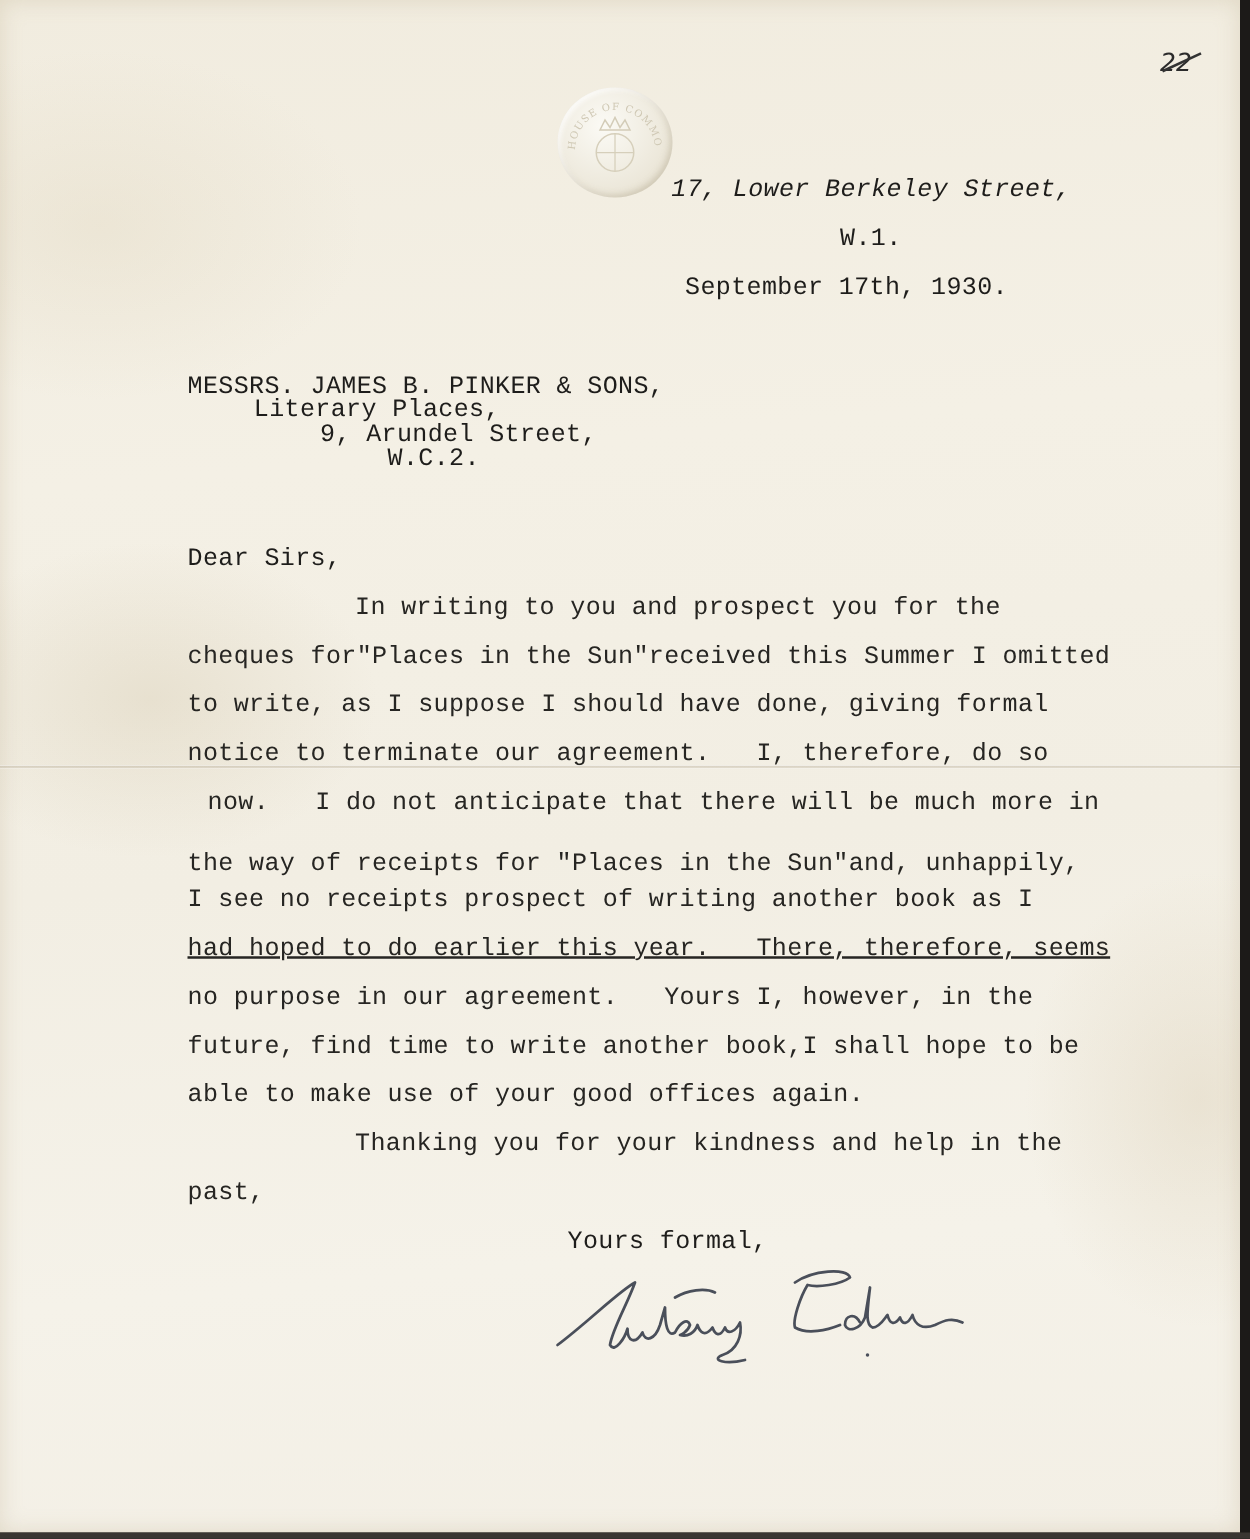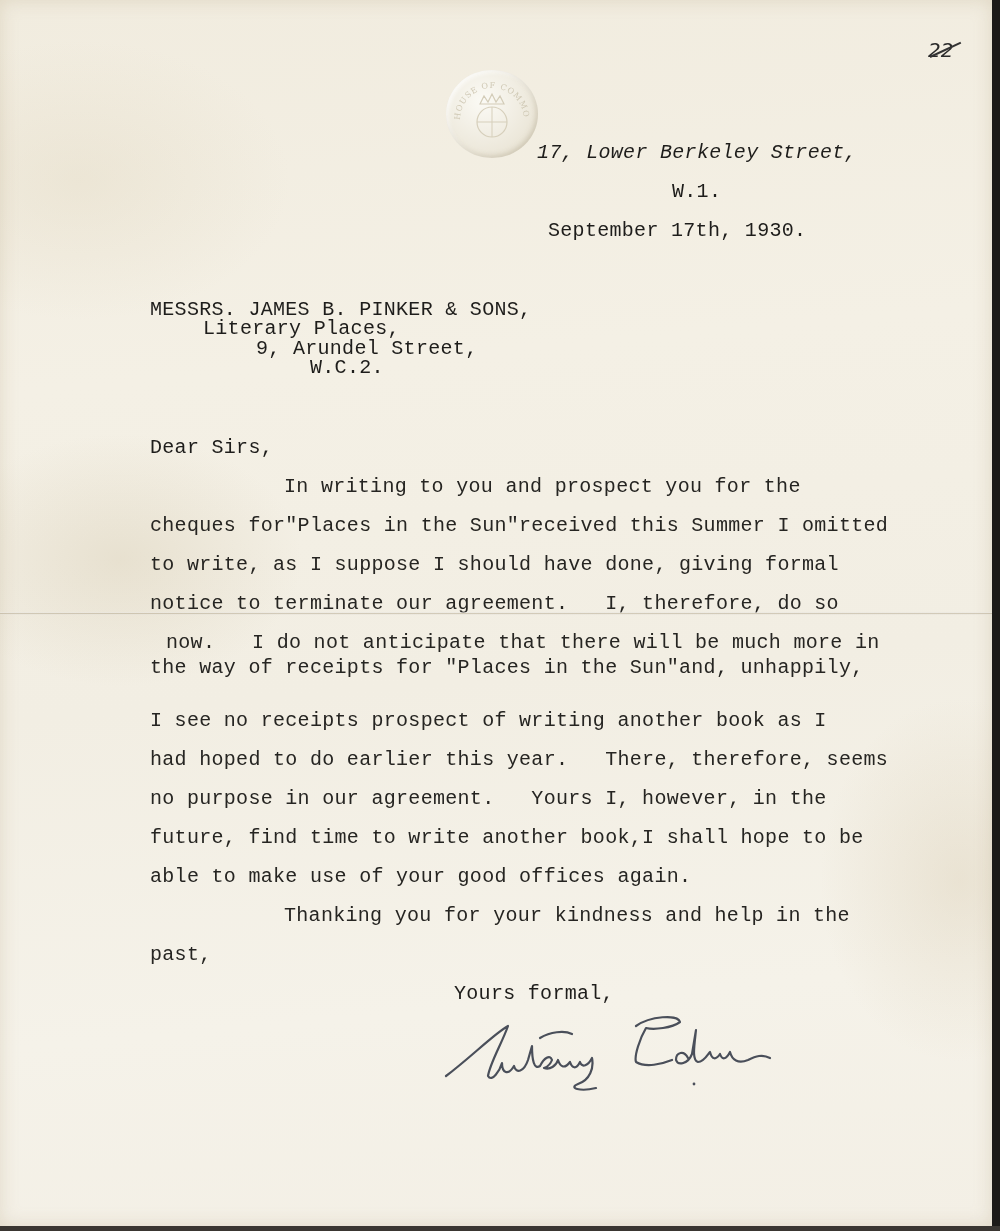--- a/index.html
+++ b/index.html
@@ -87,23 +87,23 @@
   <div class="tw" style="left:256px; top:337px;">9, Arundel Street,</div>
   <div class="tw" style="left:310px; top:356px;">W.C.2.</div>
 
   <div class="tw" style="left:150px; top:436px;">Dear Sirs,</div>
 
   <div class="tw body-line" style="left:284px; top:475px;">In writing to you and prospect you for the</div>
   <div class="tw body-line" style="left:150px; top:514px;">cheques for"Places in the Sun"received this Summer I omitted</div>
   <div class="tw body-line" style="left:150px; top:553px;">to write, as I suppose I should have done, giving formal</div>
   <div class="tw body-line" style="left:150px; top:592px;">notice to terminate our agreement.   I, therefore, do so</div>
   <div class="tw body-line" style="left:150px; top:631px;margin-left:16px;">now.   I do not anticipate that there will be much more in</div>
-  <div class="tw body-line" style="left:150px; top:656px;text-align:right;">the way of receipts for "Places in the Sun"and, unhappily,</div>
+  <div class="tw body-line" style="left:150px; top:680px;text-align:right;">the way of receipts for "Places in the Sun"and, unhappily,</div>
   <div class="tw body-line" style="left:150px; top:709px;">I see no receipts prospect of writing another book as I</div>
-  <div class="tw body-line" style="left:150px; top:748px;">had hoped to do earlier this year.   There, therefore, seems</div>
+  <div class="tw body-line" style="left:150px; top:748px;text-decoration:underline;">had hoped to do earlier this year.   There, therefore, seems</div>
   <div class="tw body-line" style="left:150px; top:787px;">no purpose in our agreement.   Yours I, however, in the</div>
   <div class="tw body-line" style="left:150px; top:865px;">able to make use of your good offices again.</div>
   <div class="tw body-line" style="left:150px; top:826px;">future, find time to write another book,I shall hope to be</div>
   <div class="tw body-line" style="left:284px; top:904px;">Thanking you for your kindness and help in the</div>
   <div class="tw body-line" style="left:150px; top:943px;">past,</div>
 
   <div class="tw" style="left:454px; top:982px;">Yours formal,</div>
 
   <div class="signature" aria-label="Anthony Eden">
     <svg width="420" height="100" viewBox="0 0 420 100" fill="none" stroke="#4a4f5a" stroke-width="2.2" stroke-linecap="round" stroke-linejoin="round">

